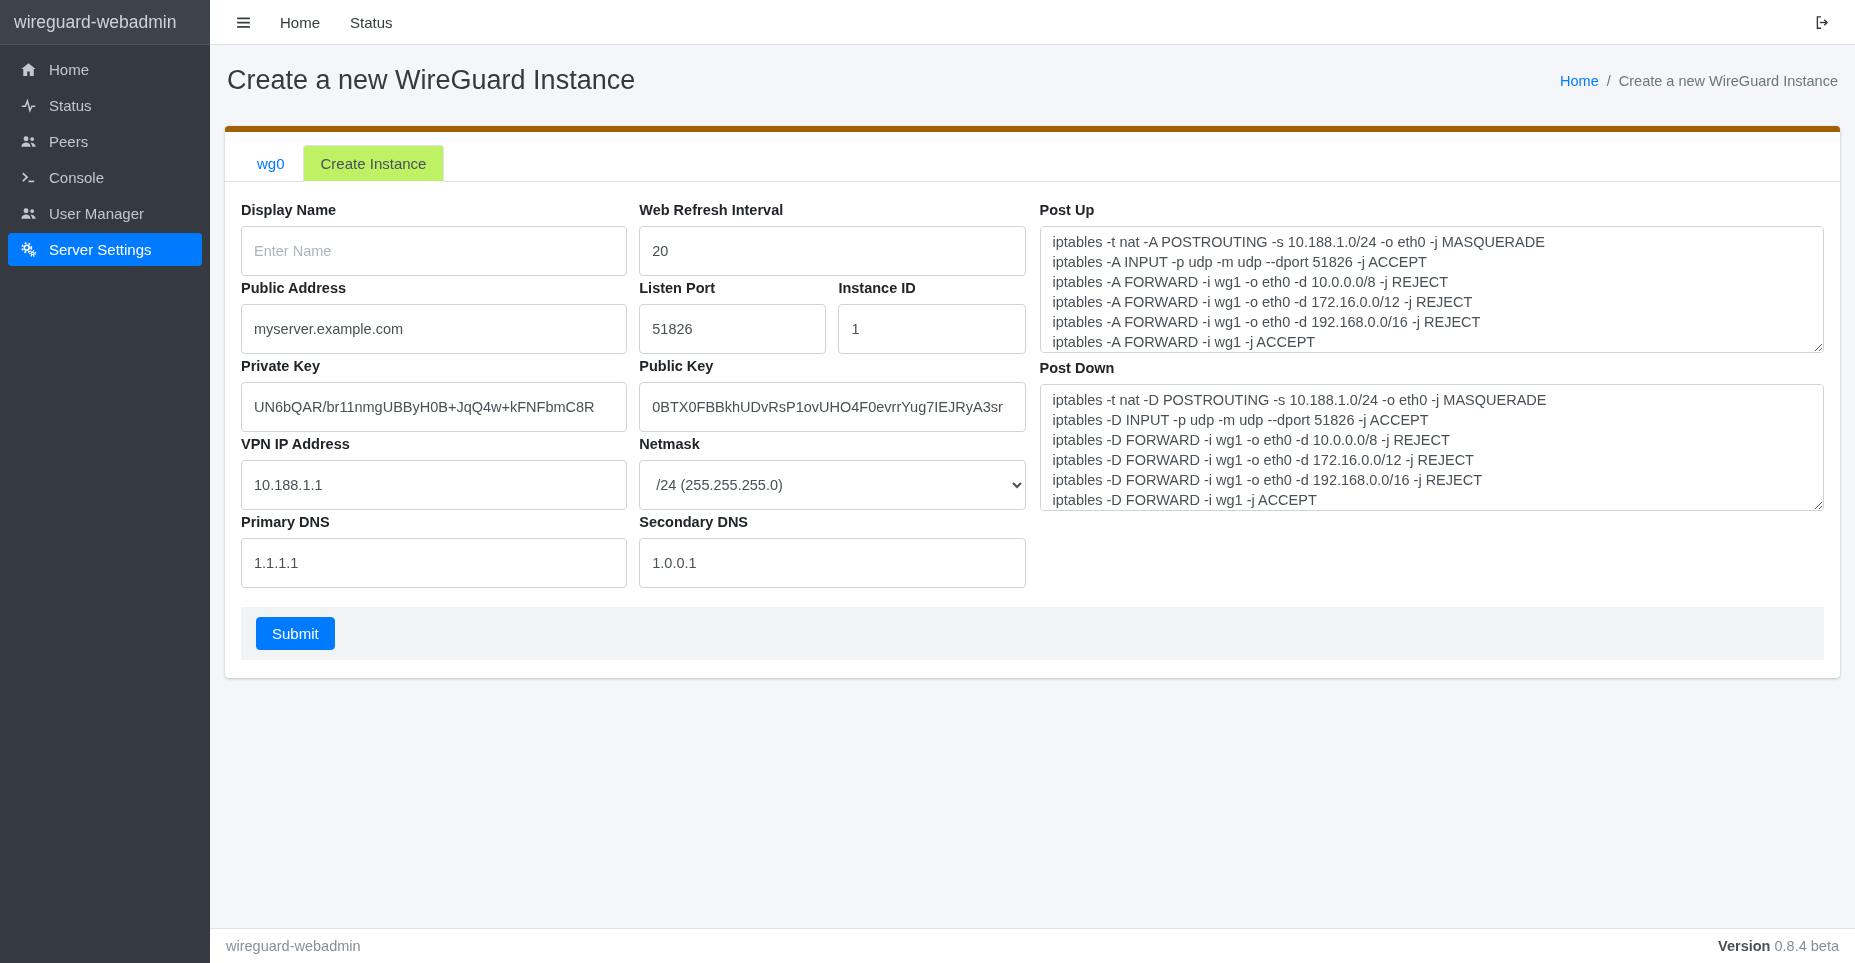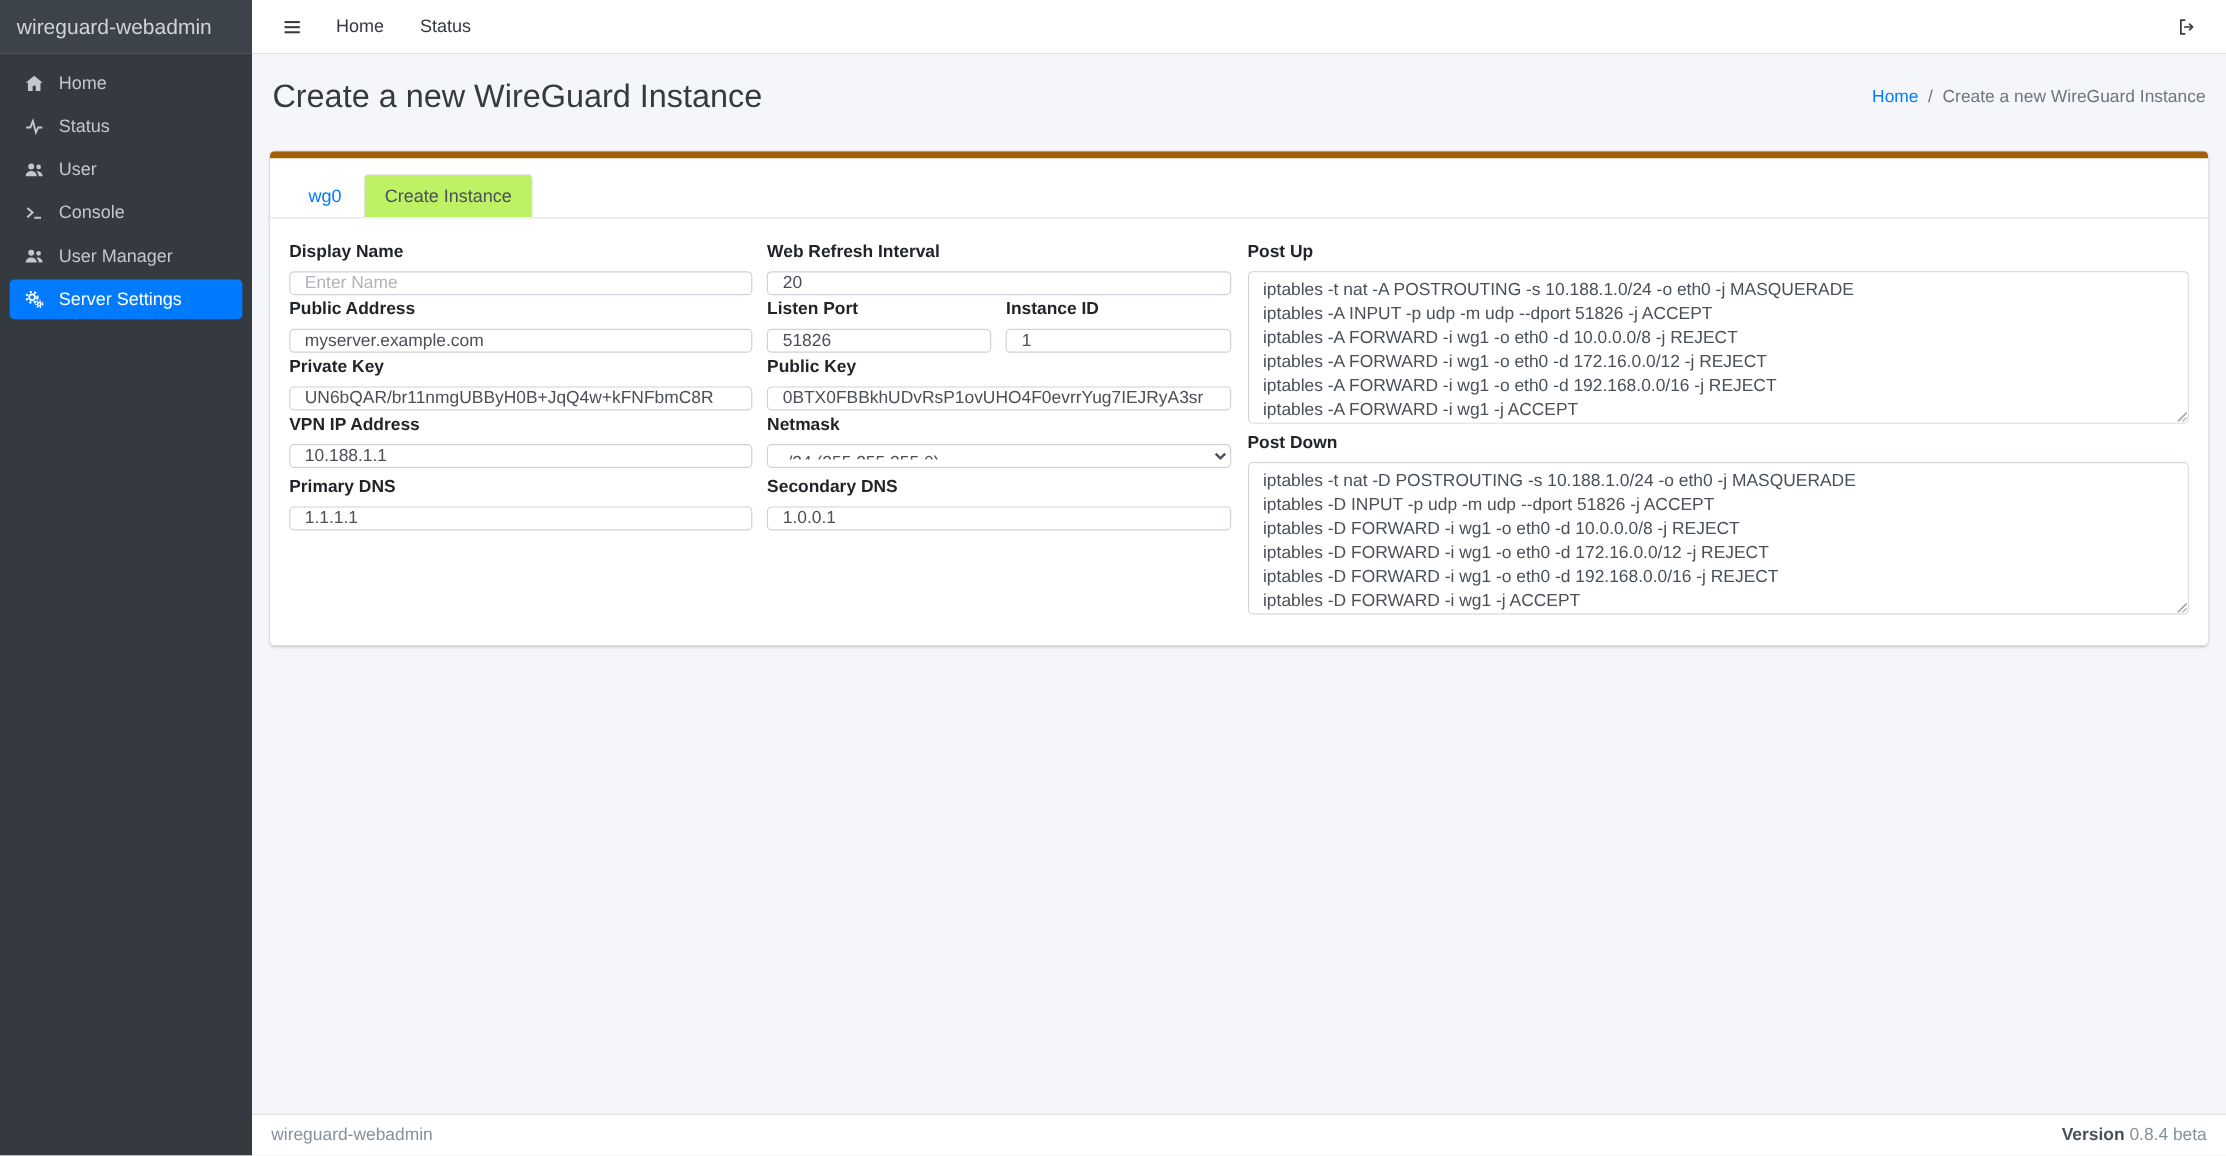--- a/index.html
+++ b/index.html
@@ -68,21 +68,21 @@
 
   .card-body { padding: 20px 16px 18px; }
   .form-grid { display: grid; grid-template-columns: 1fr 1fr; column-gap: 14px; align-items: start; }
   .two-col { display: grid; grid-template-columns: 1fr 1fr; column-gap: 12px; }
   .form-group { margin-bottom: 4px; }
   label {
     display: block; font-weight: 700; font-size: 14.5px;
     color: #212529; margin-bottom: 8px;
   }
   .form-control {
-    width: 100%; height: 20px; background: #fff;
+    width: 100%; height: 50px; background: #fff;
     border: 1px solid #ced4da; border-radius: 4px;
     padding: 6px 12px; font-size: 14.5px; color: #495057;
     font-family: inherit;
   }
   .form-control::placeholder { color: #aeb5bc; }
   textarea.form-control {
     height: 127px; resize: vertical; line-height: 20px;
     overflow-y: scroll; padding-top: 5px; white-space: pre;
   }
   textarea::-webkit-scrollbar { width: 15px; }
@@ -137,21 +137,21 @@
 
       <a class="nav-item">
         <span class="icon-box">
           <svg class="ic" viewBox="0 0 24 24" fill="currentColor">
               <circle cx="8.5" cy="8" r="3.5"></circle>
               <path d="M2 19.5c0-3.4 2.9-6 6.5-6s6.5 2.6 6.5 6z"></path>
               <circle cx="17.2" cy="8.6" r="2.7"></circle>
               <path d="M16.5 13.6c3.1.4 5.5 2.8 5.5 5.9h-4.6c-.2-2.4-1.3-4.5-2.9-5.6.6-.2 1.3-.3 2-.3z"></path>
             </svg>
         </span>
-        <span>User</span>
+        <span>Peers</span>
       </a>
 
       <a class="nav-item">
         <span class="icon-box">
           <svg class="ic" viewBox="0 0 24 24" fill="none" stroke="currentColor" stroke-width="2.4">
               <polyline points="4 6 10 11.5 4 17"></polyline>
               <line x1="12" y1="17.5" x2="20" y2="17.5"></line>
             </svg>
         </span>
         <span>Console</span>
@@ -310,20 +310,23 @@
 iptables -D INPUT -p udp -m udp --dport 51826 -j ACCEPT
 iptables -D FORWARD -i wg1 -o eth0 -d 10.0.0.0/8 -j REJECT
 iptables -D FORWARD -i wg1 -o eth0 -d 172.16.0.0/12 -j REJECT
 iptables -D FORWARD -i wg1 -o eth0 -d 192.168.0.0/16 -j REJECT
 iptables -D FORWARD -i wg1 -j ACCEPT</textarea>
               </div>
             </div>
 
           </div>
 
+          <div class="submit-bar">
+            <button class="btn-primary">Submit</button>
+          </div>
         </div>
       </div>
 
     </main>
 
     <footer class="footer">
       <span>wireguard-webadmin</span>
       <span>
         <span class="ver-label">Version</span>
         <span>0.8.4 beta</span>

